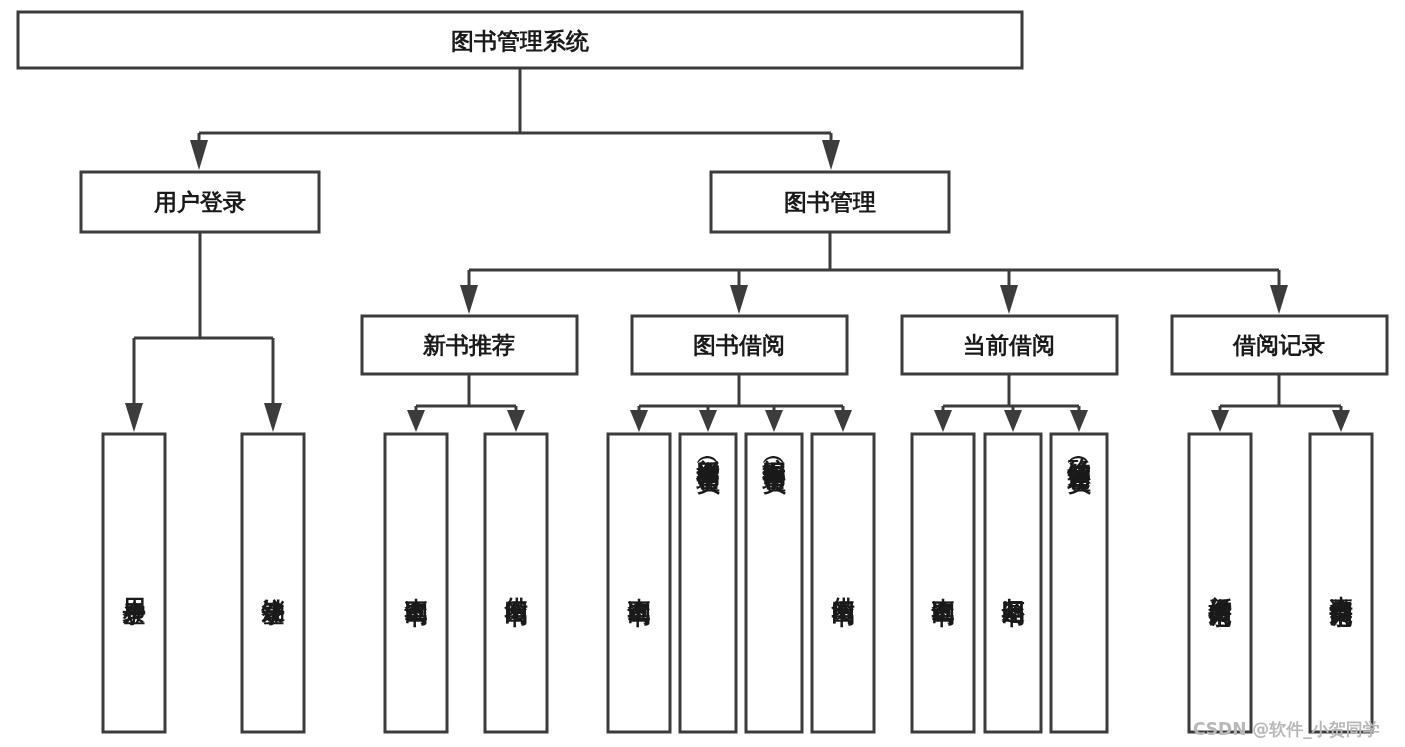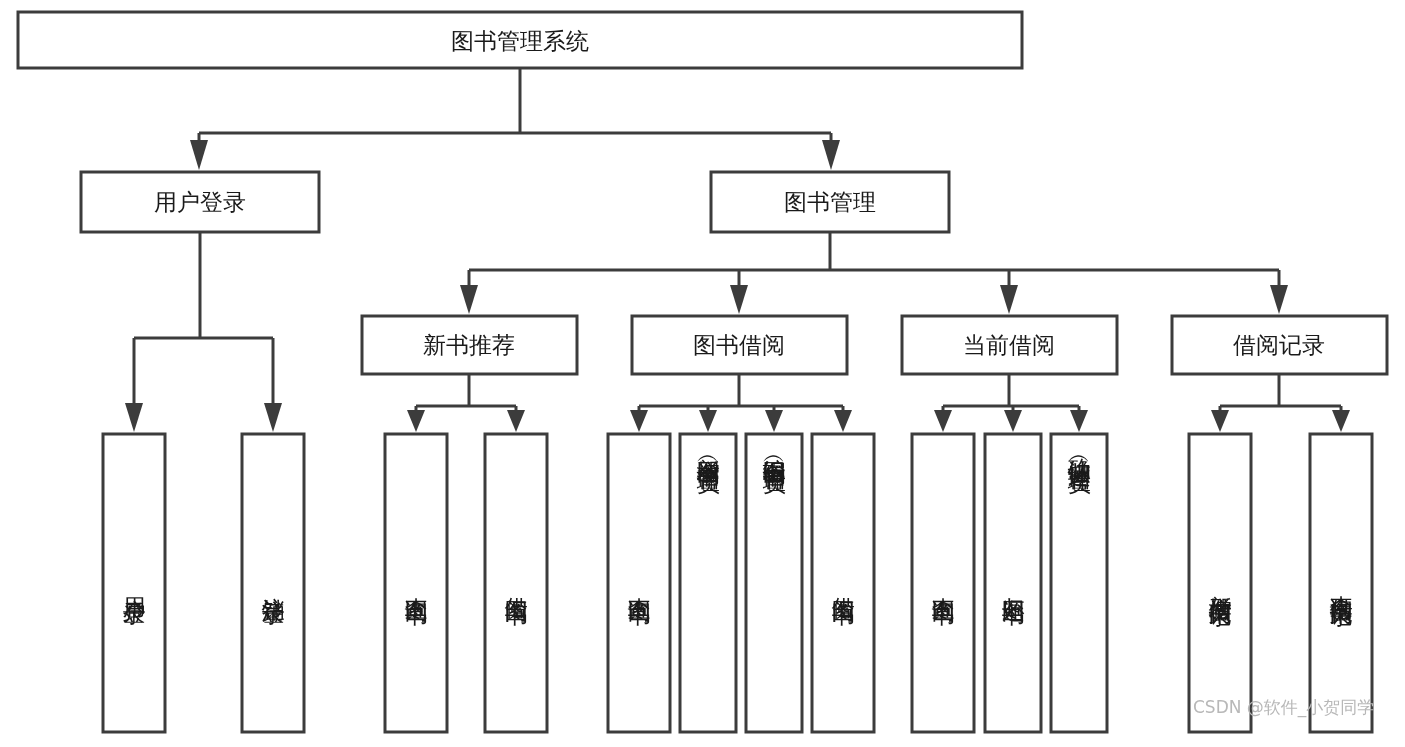--- a/index.html
+++ b/index.html
@@ -11,20 +11,21 @@
     width: 1405px;
     height: 747px;
     font-family: "DejaVu Sans", "Liberation Sans", sans-serif;
     overflow: hidden;
   }
   #diagram-root {
     position: relative;
     width: 1405px;
     height: 747px;
     background: #ffffff;
+    font-weight: bold;
   }
   svg.flow {
     position: absolute;
     left: 0;
     top: 0;
     width: 1405px;
     height: 747px;
   }
   .node-box {
     fill: #ffffff;
@@ -217,15 +218,15 @@
   <div class="leaf-label" style="left:912px; top:434px; width:62px; height:298px; justify-content:center; display:flex; align-items:center;">查询图书</div>
 
   <div class="leaf-label" style="left:985px; top:434px; width:56px; height:298px; justify-content:center; display:flex; align-items:center;">归还图书</div>
 
   <div class="leaf-label" style="left:1051px; top:440px; width:56px; height:292px; justify-content:flex-start; display:flex; align-items:center;">确认归还（管理员）</div>
 
   <div class="leaf-label" style="left:1189px; top:434px; width:62px; height:298px; justify-content:center; display:flex; align-items:center;">新增借阅记录</div>
 
   <div class="leaf-label" style="left:1310px; top:434px; width:62px; height:298px; justify-content:center; display:flex; align-items:center;">查询借阅记录</div>
 
-  <div class="watermark" style="left:1193px; top:696px;">CSDN @软件_小贺同学</div>
+  <div class="watermark" style="left:1193px; top:718px;">CSDN @软件_小贺同学</div>
 
 </div>
 
 </body></html>

